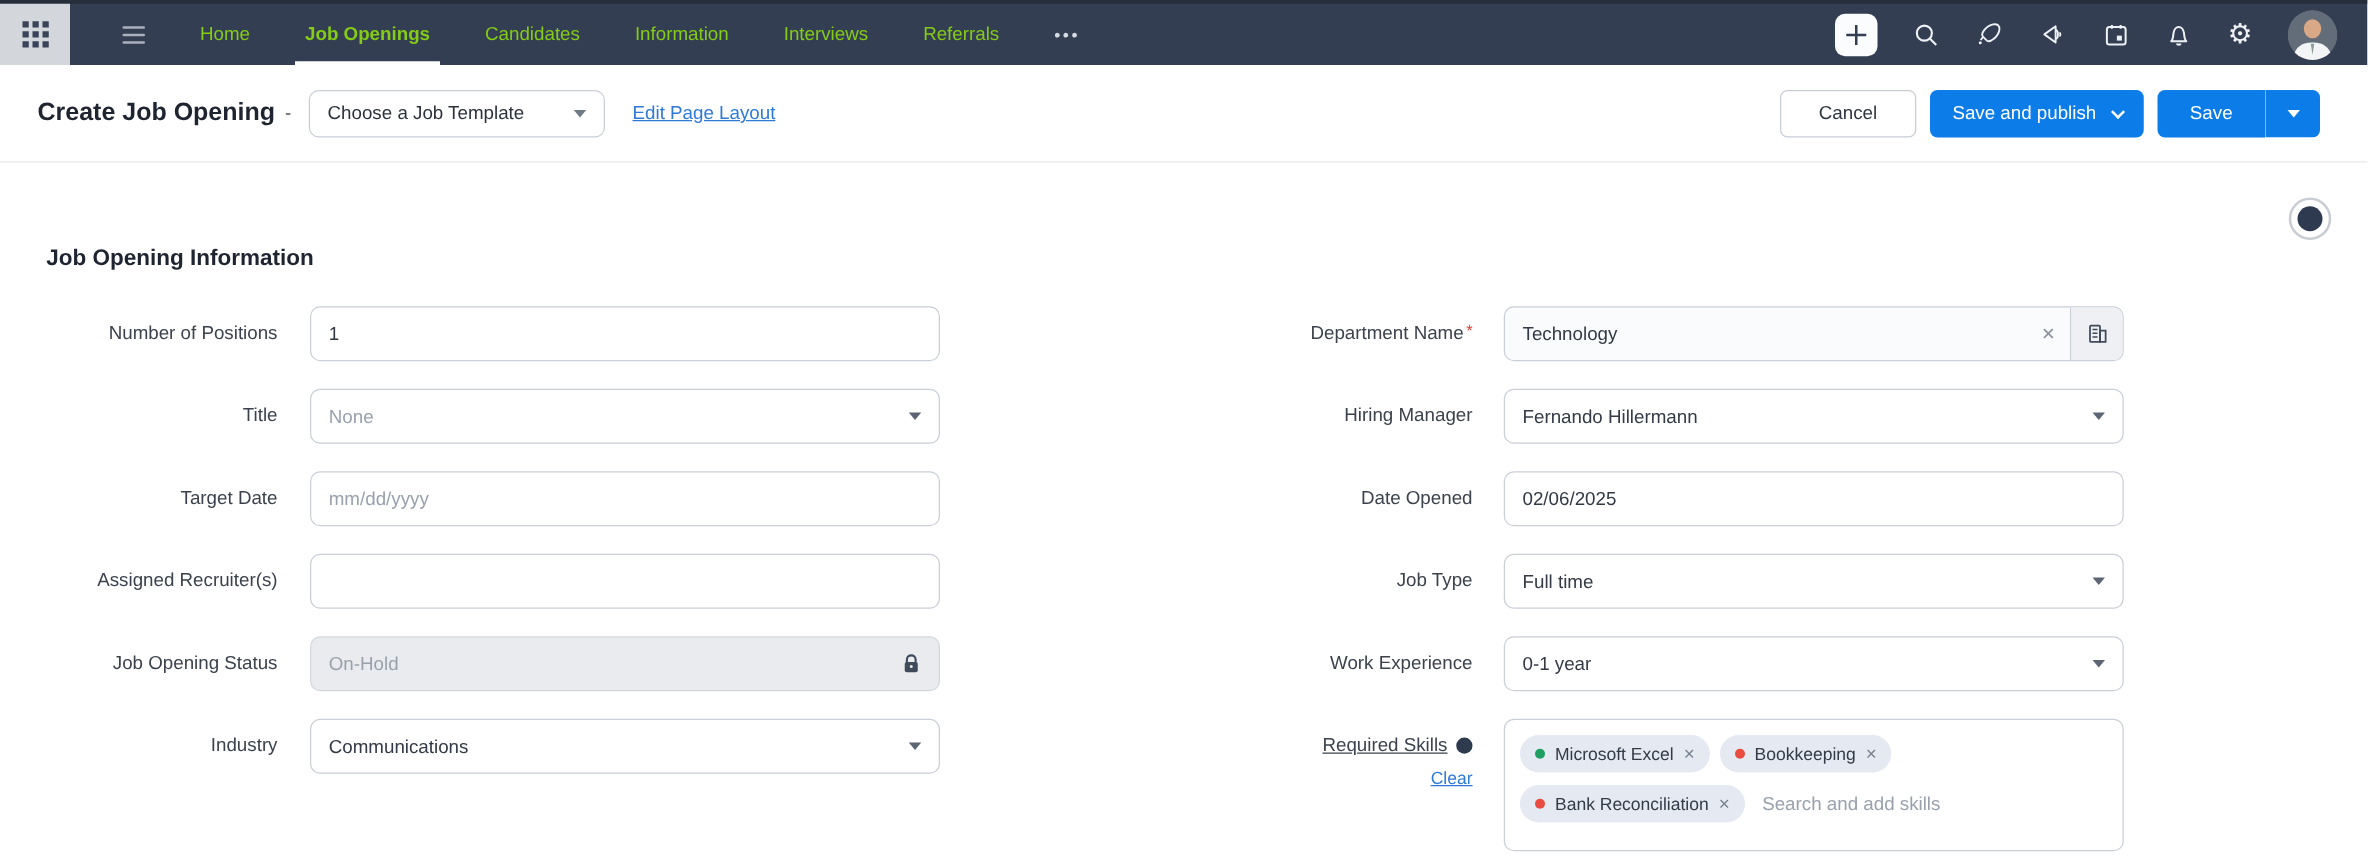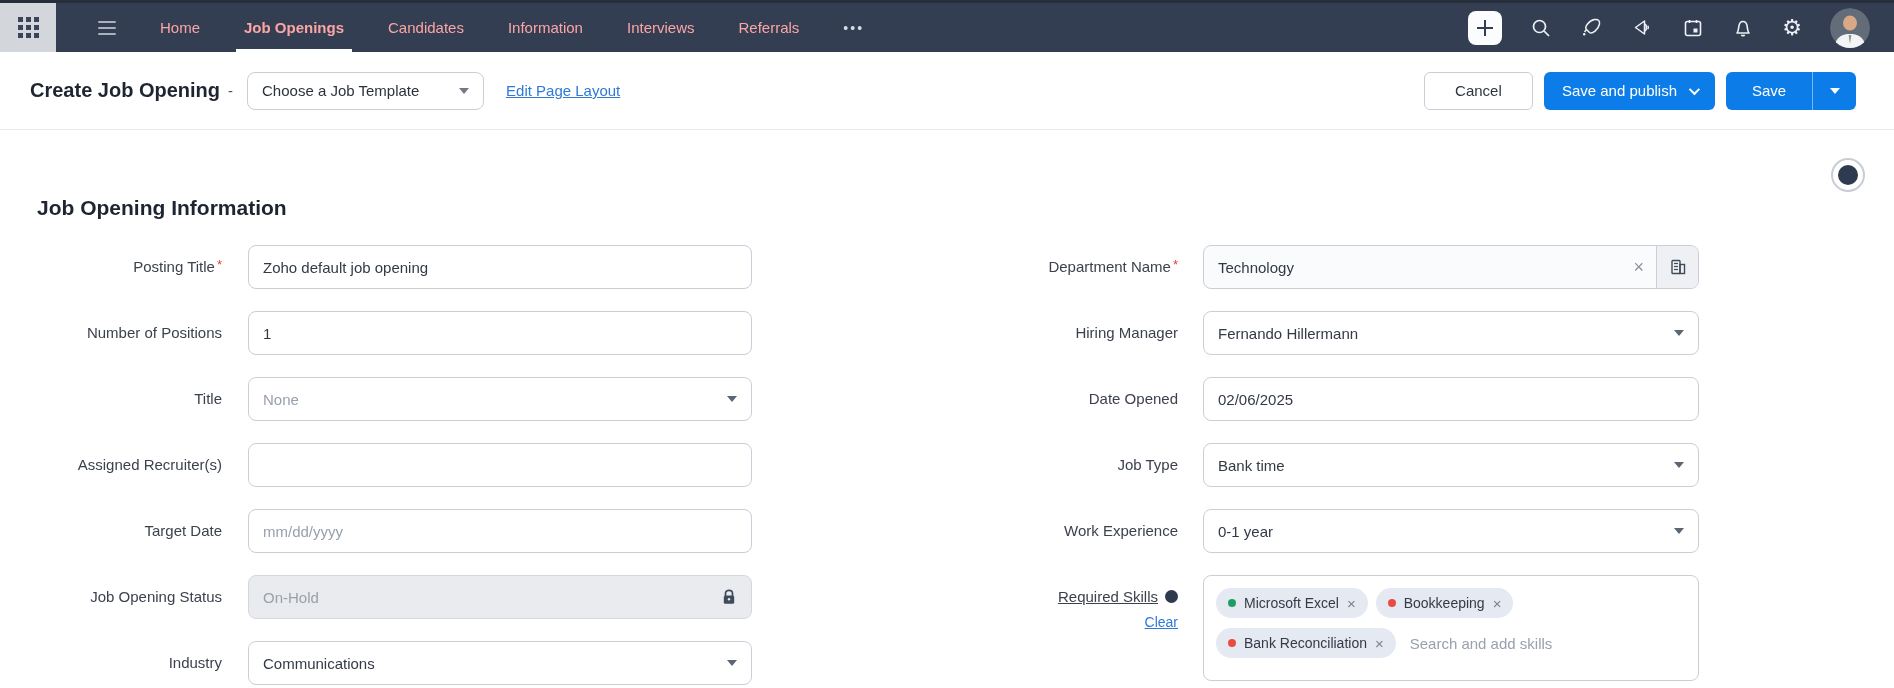--- a/index.html
+++ b/index.html
@@ -20,21 +20,21 @@
   .waffle {
     width:56px; background:#d3d6db; display:flex; align-items:center; justify-content:center;
     cursor:pointer;
   }
   .waffle-grid { display:grid; grid-template-columns:repeat(3,5px); grid-gap:3px; }
   .waffle-grid span { width:5px; height:5px; background:#39445a; }
   .hamburger { margin-left:42px; align-self:center; display:flex; flex-direction:column; gap:4px; cursor:pointer; }
   .hamburger span { width:18px; height:2px; background:#aab1bd; border-radius:1px; }
   .nav-items { display:flex; margin-left:44px; gap:44px; align-items:stretch; }
   .nav-item {
-    color:#fca5a5; font-size:15px; display:flex; align-items:center;
+    color:#84cc16; font-size:15px; display:flex; align-items:center;
     position:relative; cursor:pointer; white-space:nowrap;
   }
   .nav-item.active { font-weight:700; }
   .nav-item.active::after {
     content:""; position:absolute; left:-8px; right:-8px; bottom:0; height:3px; background:#ffffff;
   }
   .nav-more { color:#d6dae1; font-size:14px; letter-spacing:2px; display:flex; align-items:center; cursor:pointer; }
   .nav-right { margin-left:auto; display:flex; align-items:center; gap:28px; padding-right:24px; }
   .add-btn {
     width:34px; height:34px; background:#fbfcfd; border-radius:8px;
@@ -92,21 +92,21 @@
     width:0; height:0; border-left:5px solid transparent; border-right:5px solid transparent;
     border-top:6px solid #ffffff;
   }
   .pulse-ring {
     position:absolute; left:1831px; top:106px; width:34px; height:34px; z-index:6;
     border:2px solid #c9cdd3; background:#fff; border-radius:50%;
   }
   .pulse-dot { width:20px; height:20px; background:#2e3a4f; border-radius:50%; margin:5px 0 0 5px; }
 
   
-  .section-title { position:absolute; left:37px; top:196px; font-size:21px; font-weight:700; color:#1e2430; }
+  .section-title { position:absolute; left:37px; top:196px; font-size:18px; font-weight:700; color:#1e2430; }
   .col { position:absolute; top:245px; display:flex; flex-direction:column; gap:22px; }
   .col-left { left:30px; width:722px; }
   .col-right { left:985px; width:714px; }
   .frow { display:flex; align-items:center; min-height:44px; }
   .lbl { width:192px; text-align:right; font-size:15px; color:#3c424d; flex:none; line-height:1.3; }
   .col-right .lbl { width:193px; }
   .req { color:#e23f33; font-size:13px; vertical-align:top; margin-left:2px; }
   .fld {
     margin-left:26px; width:504px; height:44px; border:1px solid #c9ced7; border-radius:8px;
     display:flex; align-items:center; padding:0 14px; background:#fff; font-size:15px;
@@ -262,53 +262,47 @@
   <div class="pulse-ring">
     <div class="pulse-dot"></div>
   </div>
 </header>
 
 <main>
   <h2 class="section-title">Job Opening Information</h2>
 
   <div class="col col-left">
 
-    <div class="frow">
-      <label class="lbl"><span>Posting Title</span><span class="req">*</span></label>
-      <div class="fld">
-        <input type="text" value="Zoho default job opening" style="">
-      </div>
-    </div>
 
     <div class="frow">
       <label class="lbl">Number of Positions</label>
       <div class="fld">
         <input type="text" value="1" style="">
       </div>
     </div>
 
     <div class="frow">
       <label class="lbl">Title</label>
       <div class="fld select">
         <span class="sel-text ph">None</span>
         <span class="caret-down"></span>
       </div>
     </div>
 
     <div class="frow">
+      <label class="lbl">Target Date</label>
+      <div class="fld">
+        <input type="text" placeholder="mm/dd/yyyy" style="">
+      </div>
+    </div>
+
+    <div class="frow">
       <label class="lbl">Assigned Recruiter(s)</label>
       <div class="fld">
         <input type="text" value="" style="">
-      </div>
-    </div>
-
-    <div class="frow">
-      <label class="lbl">Target Date</label>
-      <div class="fld">
-        <input type="text" placeholder="mm/dd/yyyy" style="">
       </div>
     </div>
 
     <div class="frow">
       <label class="lbl">Job Opening Status</label>
       <div class="fld locked">
         <span class="sel-text">On-Hold</span>
         <svg width="16" height="18" viewBox="0 0 16 18">
           <path d="M4.5 8 V5.5 C4.5 3.6 6 2.3 8 2.3 C10 2.3 11.5 3.6 11.5 5.5 V8" fill="none" stroke="#3f4a5a" stroke-width="1.7"></path>
           <rect x="2.8" y="7.5" width="10.4" height="8.2" rx="1.5" fill="#3f4a5a"></rect>
@@ -356,21 +350,21 @@
     <div class="frow">
       <label class="lbl">Date Opened</label>
       <div class="fld">
         <input type="text" value="02/06/2025" style="">
       </div>
     </div>
 
     <div class="frow">
       <label class="lbl">Job Type</label>
       <div class="fld select">
-        <span class="sel-text">Bank time</span>
+        <span class="sel-text">Full time</span>
         <span class="caret-down"></span>
       </div>
     </div>
 
     <div class="frow">
       <label class="lbl">Work Experience</label>
       <div class="fld select">
         <span class="sel-text">0-1 year</span>
         <span class="caret-down"></span>
       </div>

